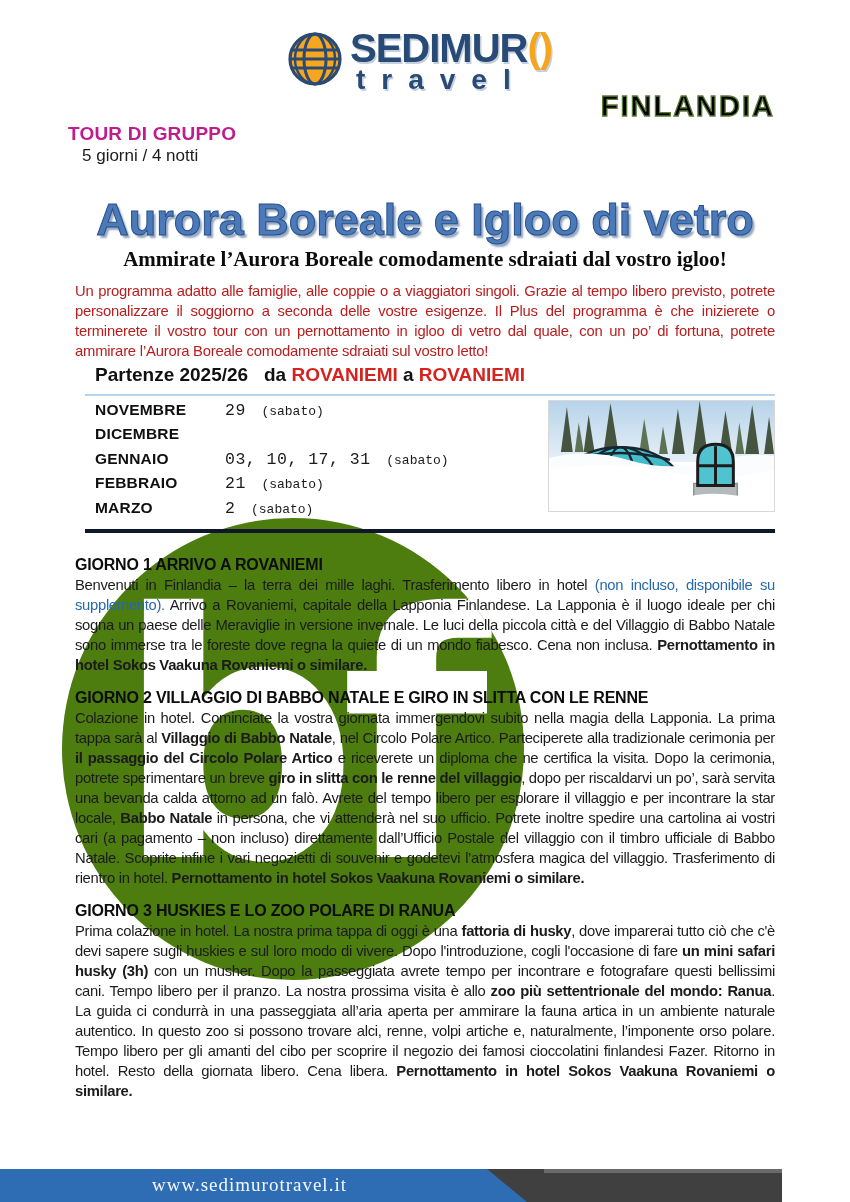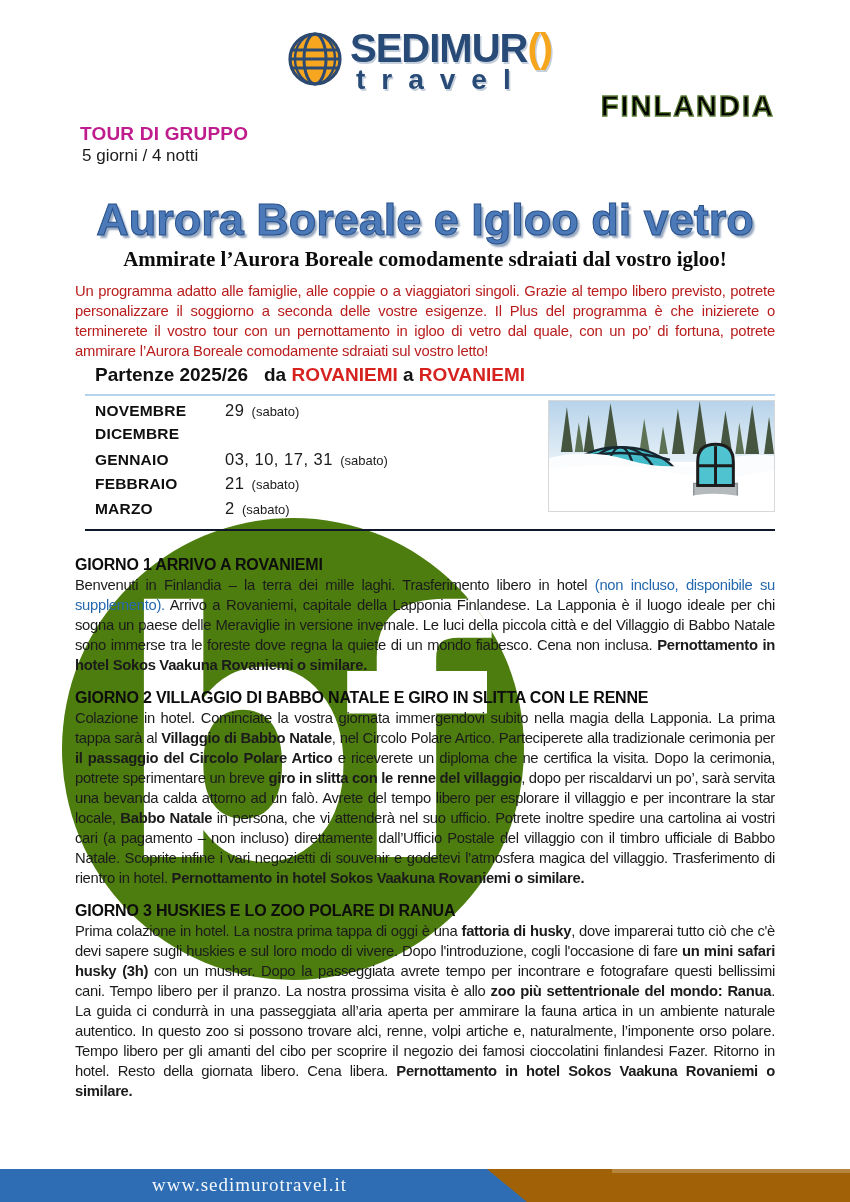--- a/index.html
+++ b/index.html
@@ -22,21 +22,21 @@
   .brand-text { margin-left:4px; color:#274a77; }
   .brand-line1 { font-size:40px; font-weight:700; letter-spacing:-1px; line-height:40px;
     text-shadow:1.5px 1.5px 0 rgba(150,165,190,.55); }
   .brand-line1 .parens { color:#f5a61c; }
   .brand-line2 { font-size:28px; font-weight:700; letter-spacing:16px; line-height:30px;
     margin-top:-3px; padding-left:6px; text-shadow:1.5px 1.5px 0 rgba(150,165,190,.55); }
   .country { left:575px; top:90px; width:200px; text-align:right; font-size:29px;
     font-weight:600; letter-spacing:2px; color:#000000;
     -webkit-text-stroke:1.3px #5c7d36; }
 
-  .tour-label { left:80px; top:123px; font-size:19px; font-weight:700; color:#bf1d8d;
+  .tour-label { left:68px; top:123px; font-size:19px; font-weight:700; color:#bf1d8d;
     letter-spacing:0.2px; }
   .tour-duration { left:82px; top:146px; font-size:17px; color:#1b1b1b; }
 
   
   .title { left:0; top:194px; width:850px; text-align:center; font-size:45px;
     font-weight:700; color:#4c7ab8; -webkit-text-stroke:1px #27508a;
     text-shadow:2.5px 2.5px 2px rgba(130,150,180,.85); letter-spacing:0; }
   .subtitle { left:0; top:247px; width:850px; text-align:center;
     font-family:"Liberation Serif", serif; font-size:21px; font-weight:700; color:#0c0c0c; }
 
@@ -49,39 +49,39 @@
   .sg-blue{ color:#2468ad; }
   .sg-red { color:#d7231f; font-weight:700; }
   .sg-hb  { font-weight:700; color:#111; }
   .sg-d   { font-size:16.5px; letter-spacing:0.5px; }
   .sg-sm  { font-size:13px; }
   .sg-cap { color:#2468ad; font-size:14px; }
 
   
   .departures { left:85px; top:364px; width:690px; }
   .dep-heading { font-size:19px; color:#111; margin-left:10px; margin-bottom:8px; }
-  .dep-table { border-top:2px solid #b5d3ec; border-bottom:2px solid #0f172a;
+  .dep-table { border-top:2px solid #b5d3ec; border-bottom:4px solid #0f172a;
     padding:5px 0 6px 10px; }
   .dep-row { display:flex; align-items:baseline; height:24.4px; }
   .dep-month { width:130px; font-size:15.5px; font-weight:700; color:#0f0f0f;
     letter-spacing:0.2px; }
-  .dep-dates { font-size:16px; color:#1b1b1b; }
+  .dep-dates { font-size:16px; color:#1b1b1b;font-family:Liberation Mono, monospace; }
   .igloo { position:absolute; left:463px; top:36px; width:227px; height:112px;
     border:1px solid #d8d8d8; }
 
   
   .days { left:75px; top:556px; width:700px; }
   .day { margin-bottom:14px; }
   .day-heading { font-size:16px; font-weight:700; color:#0d0d0d; letter-spacing:-0.2px;
     margin-bottom:1px; }
   .day-paragraph { font-size:14.8px; line-height:20px; text-align:justify; color:#1b1b1b;
     letter-spacing:-0.3px; }
 
   
-  .footer { left:0; top:1169px; width:850px; height:33px; background:#a16207; }
+  .footer { left:0; top:1169px; width:782px; height:33px; background:#404040; }
   .footer-dark { position:absolute; left:0; top:0; width:530px; height:33px;
     background:#2e6db4; clip-path:polygon(0 0, 487px 0, 527px 100%, 0 100%); }
   .footer-highlight { position:absolute; right:0; top:0; width:238px; height:4px;
     background:rgba(255,255,255,0.22); }
   .footer-url { position:absolute; left:152px; top:5px; font-family:"Liberation Serif", serif;
     font-size:19px; color:#f4f8fb; letter-spacing:1px; }
 </style>
 </head>
 <body>
 

